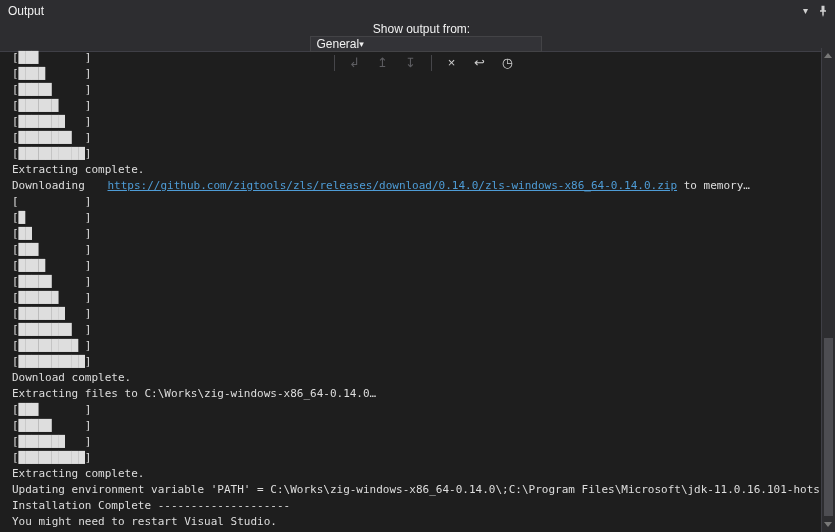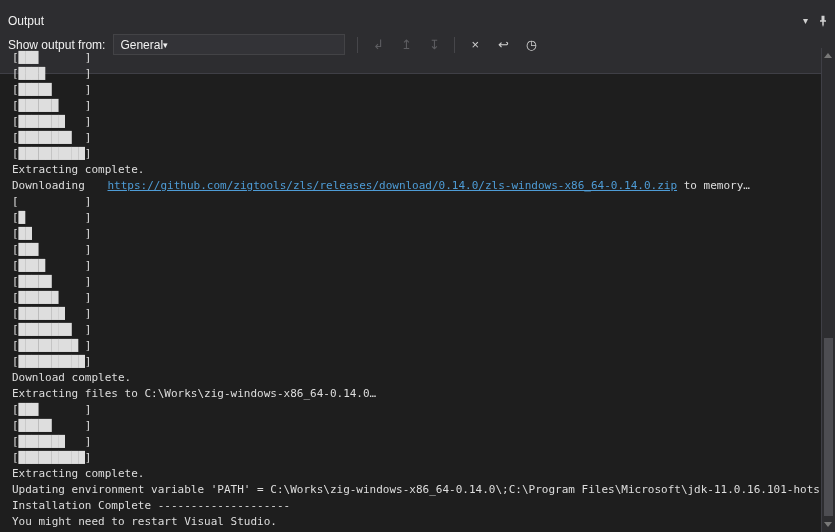--- a/index.html
+++ b/index.html
@@ -1,23 +1,23 @@
 <!DOCTYPE html>
 <html><head>
 <meta charset="utf-8">
 <style>
   html,body{margin:0;padding:0;}
   body{width:835px;height:532px;overflow:hidden;background:#1E1E1E;font-family:"Liberation Sans","DejaVu Sans",sans-serif;}
   .window{position:relative;width:835px;height:532px;background:#1E1E1E;overflow:hidden;}
 
-  .title-bar{height:22px;background:#2D2D30;display:flex;align-items:center;padding:10px 4px 0 8px;color:#F1F1F1;font-size:12px;}
+  .title-bar{height:22px;background:#2D2D30;display:flex;align-items:center;padding:0 4px 0 8px;color:#F1F1F1;font-size:12px;}
   .title-actions{margin-left:auto;display:flex;align-items:center;gap:9px;padding-right:2px;color:#D0D0D0;}
   .tb-glyph{font-size:10px;line-height:1;cursor:default;}
 
-  .toolbar{height:25px;background:#2D2D30;border-bottom:1px solid #3F3F46;display:flex;align-items:center;padding:0 0 16px 8px;color:#F1F1F1;font-size:12px;}
+  .toolbar{height:25px;background:#2D2D30;border-bottom:1px solid #3F3F46;display:flex;align-items:center;padding:0 0 4px 8px;color:#F1F1F1;font-size:12px;flex-direction:column;}
   .dropdown{width:218px;height:19px;margin-left:8px;background:#333337;border:1px solid #434346;display:flex;align-items:center;padding:0 6px;font-size:12px;color:#F1F1F1;cursor:default;}
   .dropdown .chev{font-size:9px;color:#F1F1F1;}
   #toolbar-icons{display:flex;align-items:center;margin-left:6px;}
   .tool-sep{width:1px;height:16px;background:#46464A;margin:0 6px;}
   .tool-btn{width:24px;height:21px;display:flex;align-items:center;justify-content:center;font-size:13px;color:#CFCFCF;margin:0 2px;cursor:default;}
   .tool-btn.disabled{color:#5D5D61;}
 
   .content{position:absolute;left:0;top:48px;right:13px;bottom:0;overflow:hidden;padding:2px 0 0 12px;font-family:"DejaVu Sans Mono","Liberation Mono",monospace;font-size:11px;line-height:16px;color:#DEDEDE;white-space:pre;}
   .line{height:16px;}
   .link{color:#4E9CD6;text-decoration:underline;cursor:pointer;padding-left:16px;}

